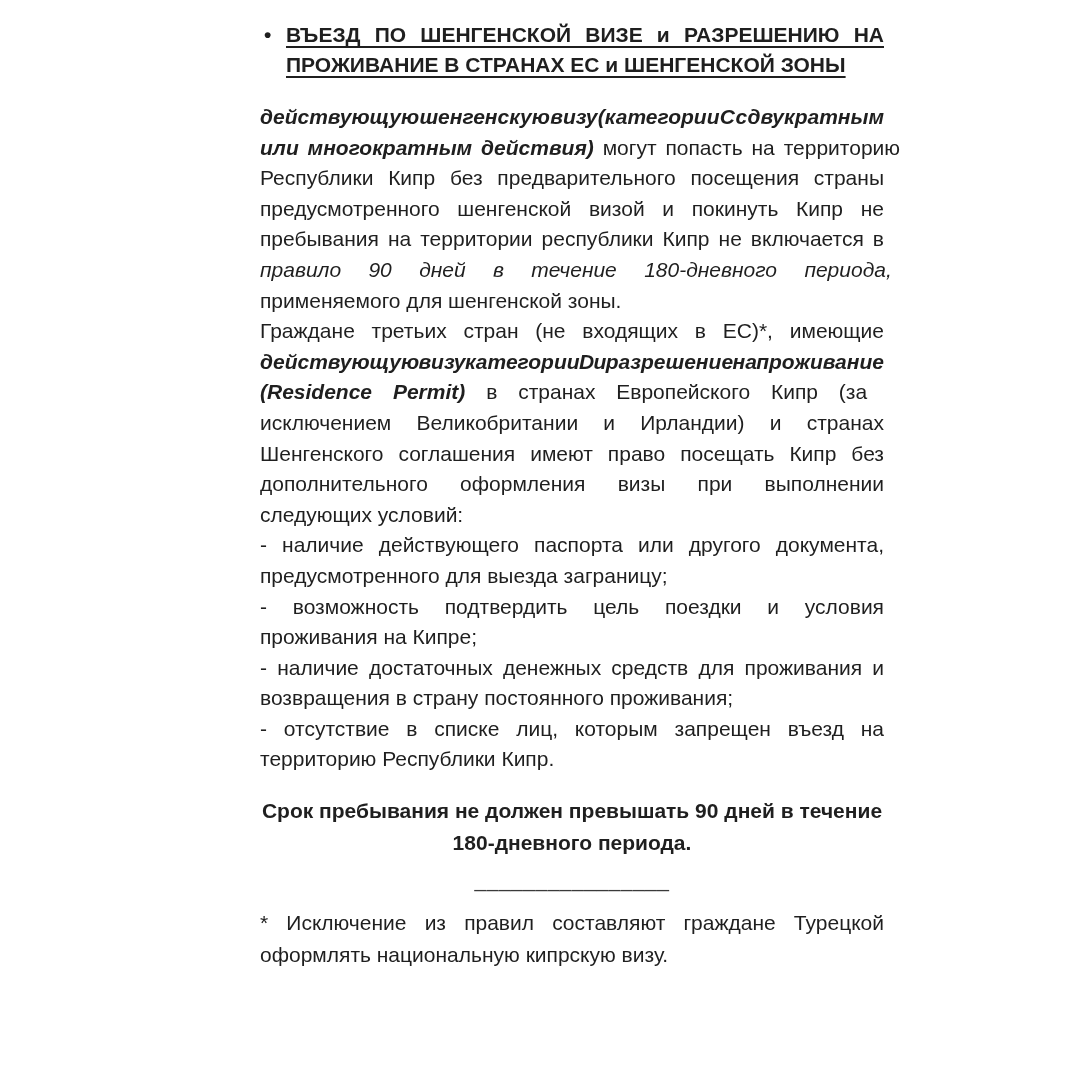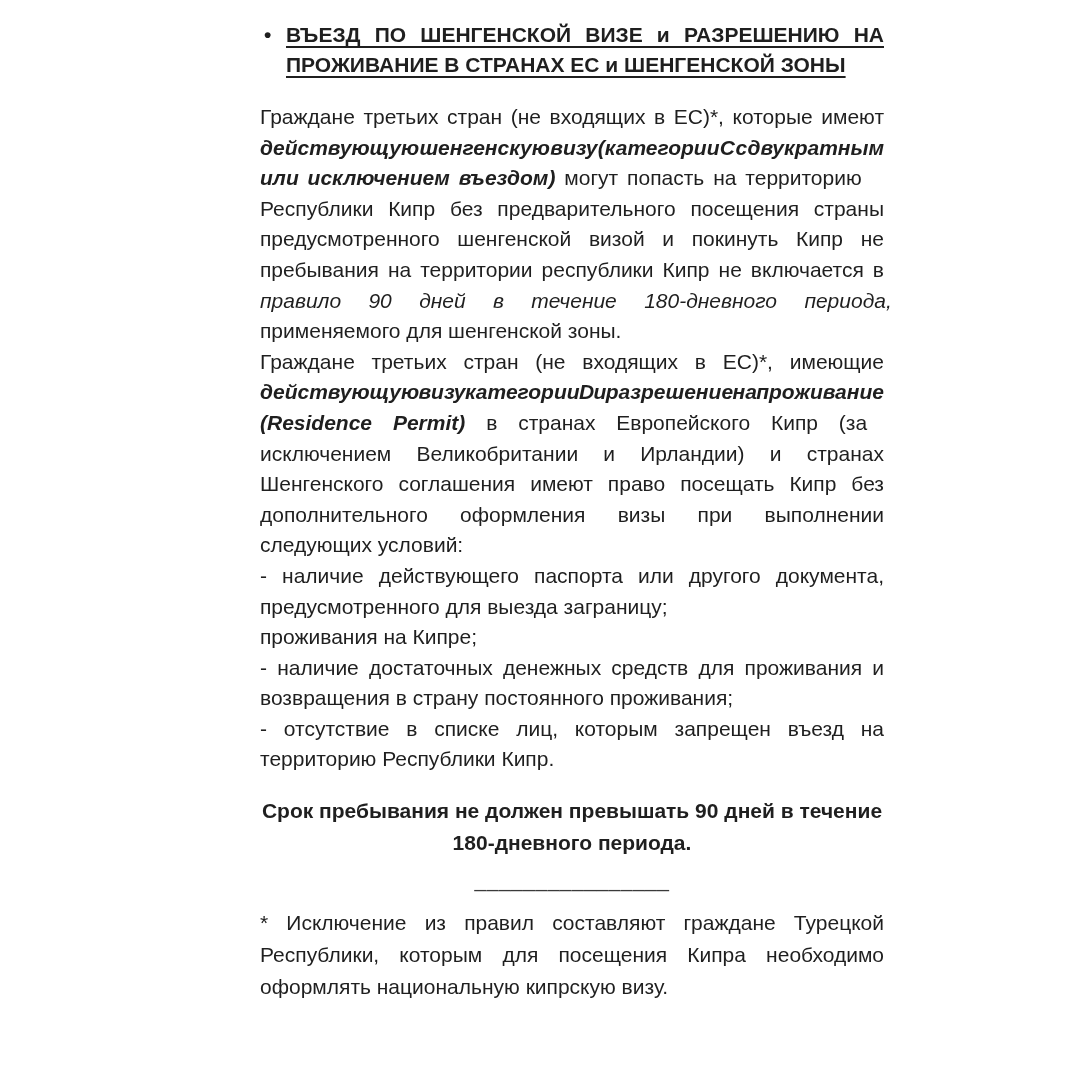--- a/index.html
+++ b/index.html
@@ -83,51 +83,50 @@
 
     <div class="heading">
       <span class="bullet">•</span>
       <div id="heading-lines">
           <div class="h-line just" style="word-spacing: 8.35156px;"><span class="inner"><span>ВЪЕЗД ПО ШЕНГЕНСКОЙ ВИЗЕ и РАЗРЕШЕНИЮ НА</span></span></div>
           <div class="h-line natural"><span class="inner"><span>ПРОЖИВАНИЕ В СТРАНАХ ЕС и ШЕНГЕНСКОЙ ЗОНЫ</span></span></div>
         </div>
     </div>
 
     <div class="body-block" id="body-lines">
-        <div class="b-line just" style="word-spacing: 2.76172px;"><span class="inner"><span>Граждане третьих стран (не входящих в ЕС)*, которые имеют</span></span></div>
         <div class="b-line just" style="word-spacing: -5.44531px;"><span class="inner"><span class="emph">действующую шенгенскую визу (категории С с двукратным</span></span></div>
-        <div class="b-line just" style="word-spacing: 3.0599px;"><span class="inner"><span class="emph">или исключением въездом)</span><span> могут попасть на территорию</span></span></div>
+        <div class="b-line just" style="word-spacing: 3.0599px;"><span class="inner"><span class="emph">или многократным действия)</span><span> могут попасть на территорию</span></span></div>
         <div class="b-line just" style="word-spacing: 8.95px;"><span class="inner"><span>Республики Кипр без предварительного посещения страны</span></span></div>
         <div class="b-line just" style="word-spacing: 11.8411px;"><span class="inner"><span>предусмотренного шенгенской визой и покинуть Кипр не</span></span></div>
         <div class="b-line just" style="word-spacing: 3.17634px;"><span class="inner"><span>пребывания на территории республики Кипр не включается в</span></span></div>
         <div class="b-line just" style="word-spacing: 21.5208px; font-style: italic;"><span class="inner"><span>правило 90 дней в течение 180-дневного периода,</span></span></div>
         <div class="b-line natural"><span class="inner"><span>применяемого для шенгенской зоны.</span></span></div>
         <div class="b-line just" style="word-spacing: 10.9353px;"><span class="inner"><span>Граждане третьих стран (не входящих в ЕС)*, имеющие</span></span></div>
         <div class="b-line just" style="word-spacing: -6.43527px;"><span class="inner"><span class="emph">действующую визу категории D и разрешение на проживание</span></span></div>
         <div class="b-line just" style="word-spacing: 15.0312px;"><span class="inner"><span class="emph">(Residence Permit)</span><span> в странах Европейского Кипр (за</span></span></div>
         <div class="b-line just" style="word-spacing: 19.3844px;"><span class="inner"><span>исключением Великобритании и Ирландии) и странах</span></span></div>
         <div class="b-line just" style="word-spacing: 9.11979px;"><span class="inner"><span>Шенгенского соглашения имеют право посещать Кипр без</span></span></div>
         <div class="b-line just" style="word-spacing: 26.4102px;"><span class="inner"><span>дополнительного оформления визы при выполнении</span></span></div>
         <div class="b-line natural"><span class="inner"><span>следующих условий:</span></span></div>
         <div class="b-line just" style="word-spacing: 9.21354px;"><span class="inner"><span>- наличие действующего паспорта или другого документа,</span></span></div>
         <div class="b-line natural"><span class="inner"><span>предусмотренного для выезда заграницу;</span></span></div>
+        <div class="b-line just" style="word-spacing: 19.9062px;"><span class="inner"><span>- возможность подтвердить цель поездки и условия</span></span></div>
         <div class="b-line natural"><span class="inner"><span>проживания на Кипре;</span></span></div>
         <div class="b-line just" style="word-spacing: 4.35268px;"><span class="inner"><span>- наличие достаточных денежных средств для проживания и</span></span></div>
         <div class="b-line natural"><span class="inner"><span>возвращения в страну постоянного проживания;</span></span></div>
         <div class="b-line just" style="word-spacing: 10.9609px;"><span class="inner"><span>- отсутствие в списке лиц, которым запрещен въезд на</span></span></div>
         <div class="b-line natural"><span class="inner"><span>территорию Республики Кипр.</span></span></div>
       </div>
 
     <div class="note" id="note-lines">
         <div class="note-line"><span class="inner"><span>Срок пребывания не должен превышать 90 дней в течение</span></span></div>
         <div class="note-line"><span class="inner"><span>180-дневного периода.</span></span></div>
       </div>
 
     <div class="separator">________________</div>
 
     <div class="footnote" id="footnote-lines">
         <div class="f-line just" style="word-spacing: 12.3021px;"><span class="inner"><span>* Исключение из правил составляют граждане Турецкой</span></span></div>
-        <div class="f-line just" style="word-spacing: 14.325px;"><span class="inner"><span>Республики, которым для посещения Кипра необходимо</span></span></div>
         <div class="f-line natural"><span class="inner"><span>оформлять национальную кипрскую визу.</span></span></div>
       </div>
 
   </div>
 </div>
 
 </body></html>

